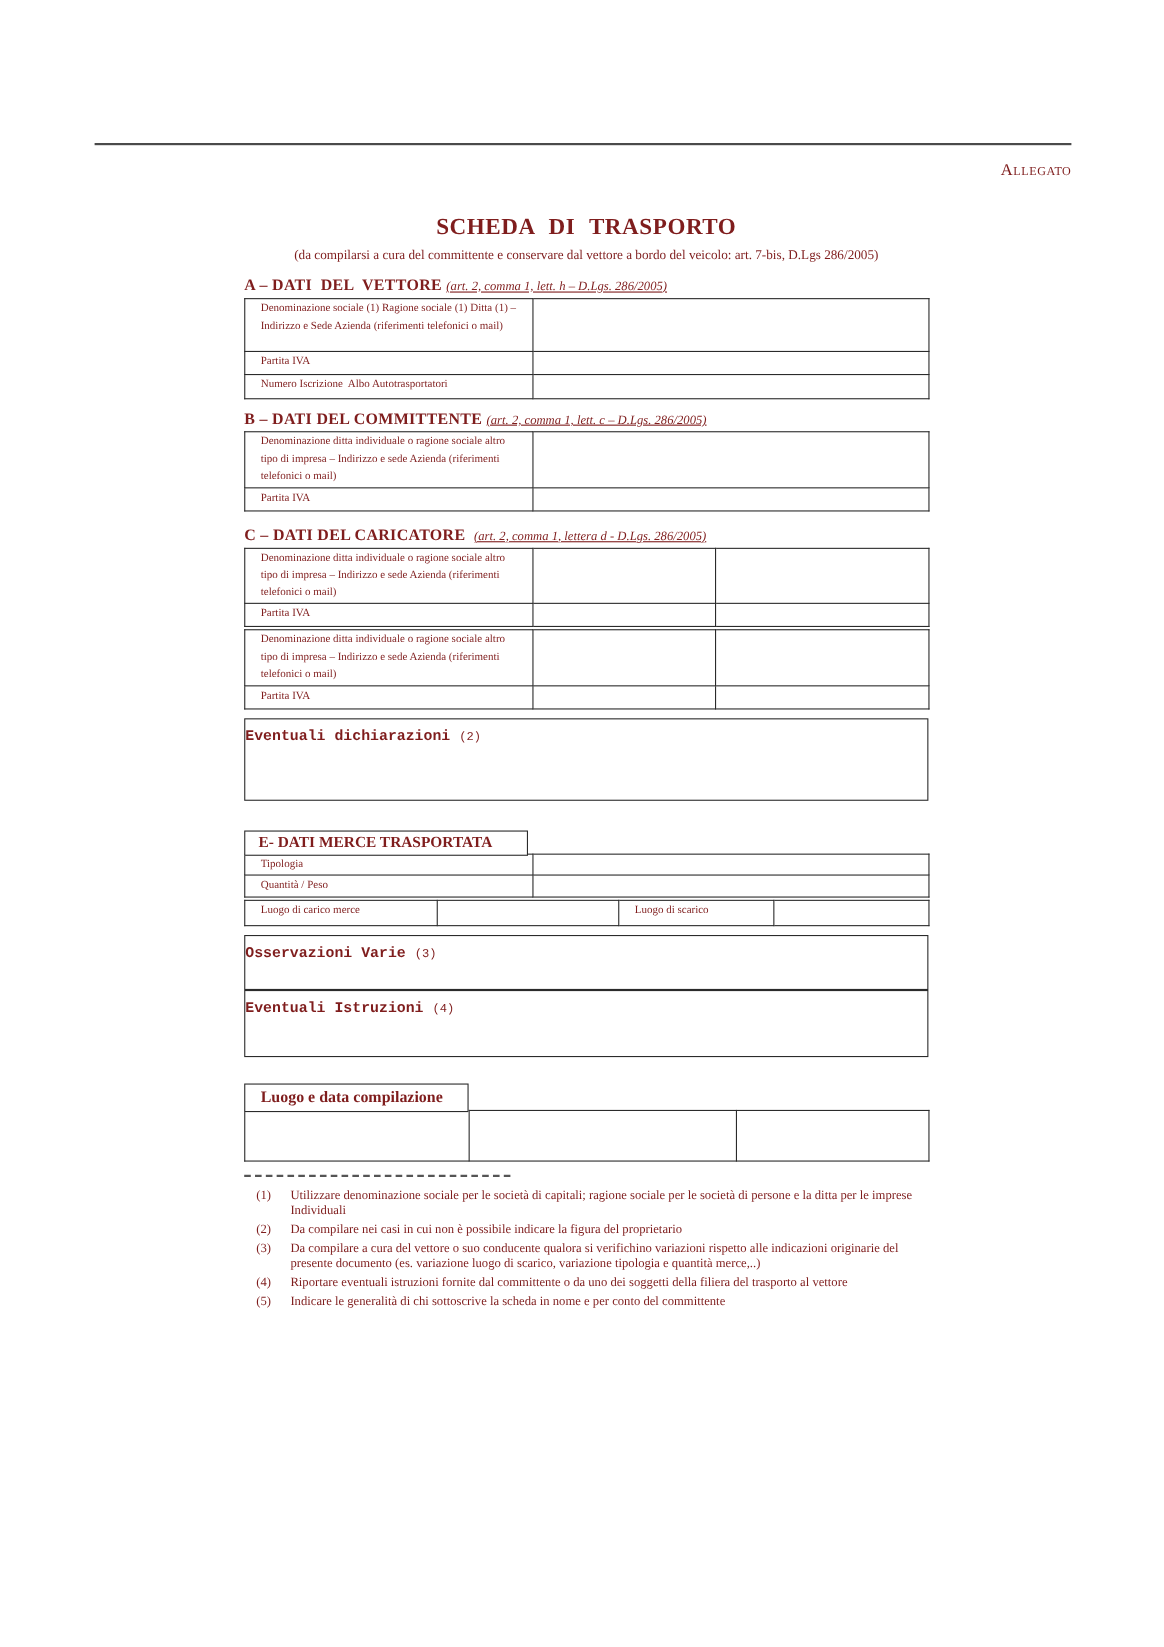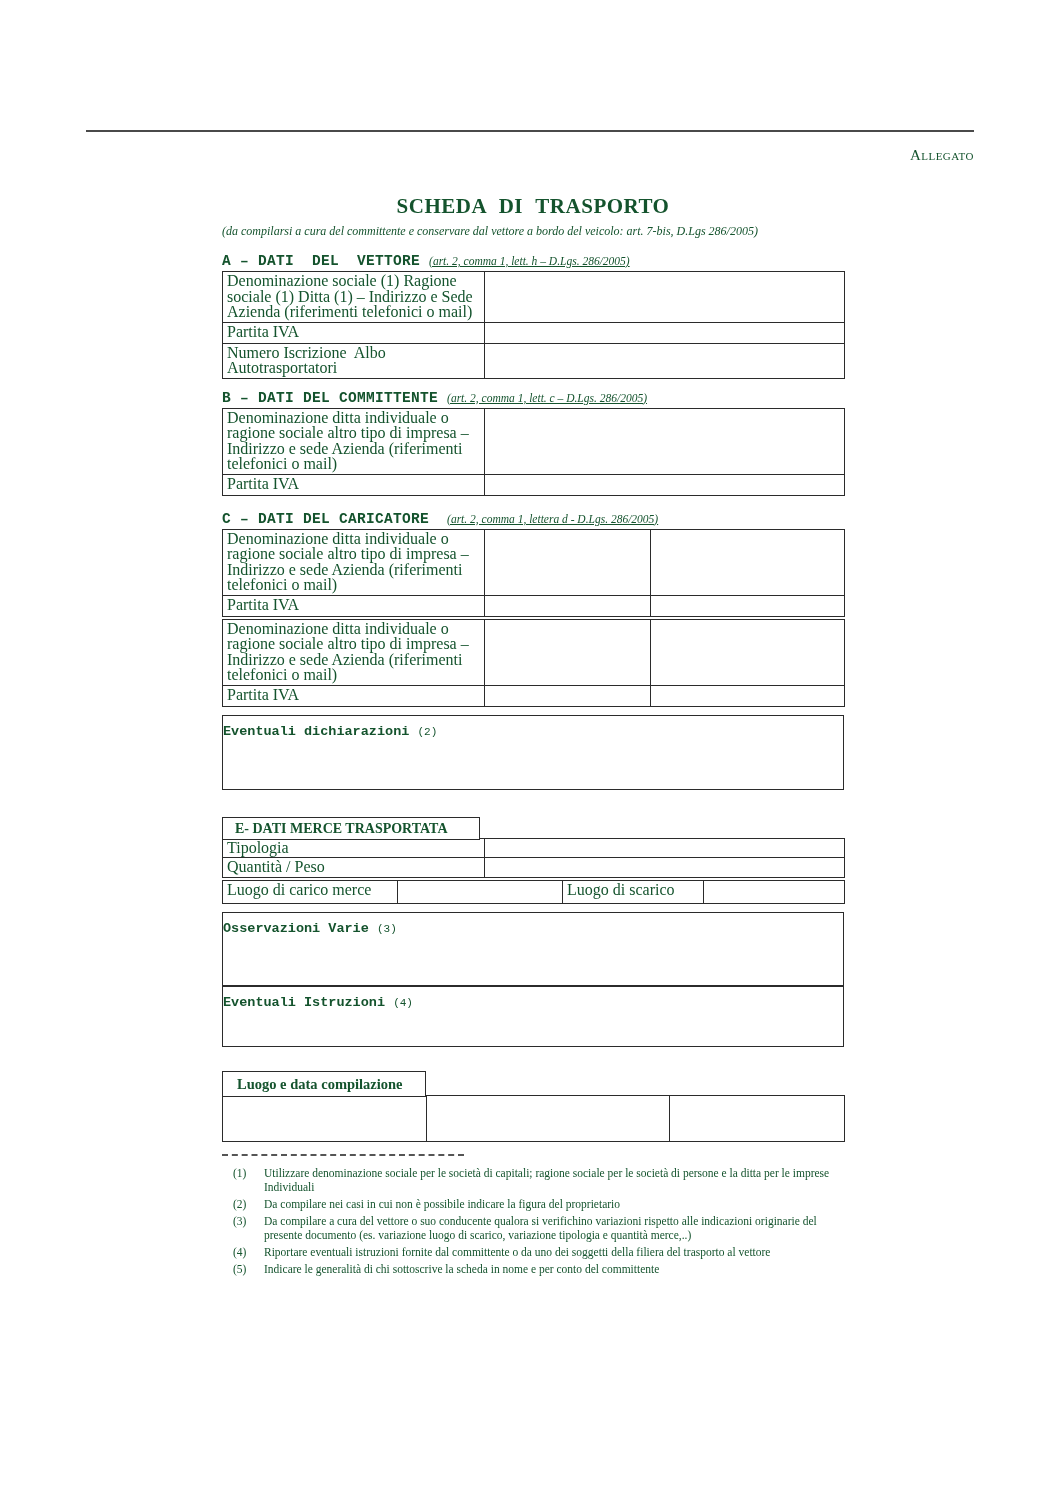--- a/index.html
+++ b/index.html
@@ -1,39 +1,39 @@
 <!DOCTYPE html>
 <html><head>
 <meta charset="utf-8">
 <style>
   html,body{margin:0;padding:0;background:#ffffff;}
   .page{position:relative;width:1058px;height:1497px;background:#fff;
-        font-family:"Liberation Serif", serif;color:#14532d;overflow:hidden;}
+        font-family:"Liberation Serif", serif;color:#7f1d1d;overflow:hidden;}
   .topline{position:absolute;top:130px;left:86px;width:888px;border-top:2px solid #4a4a4a;}
   .allegato{position:absolute;top:147px;right:84px;font-variant:small-caps;
             font-size:15px;letter-spacing:.5px;}
   .content{position:absolute;left:222px;top:0;width:622px;}
   .title{margin-top:193px;text-align:center;font-size:21px;font-weight:bold;
          word-spacing:7px;letter-spacing:.5px;line-height:26px;}
-  .subtitle{margin-top:5px;text-align:left;font-style:italic;font-size:12px;line-height:14px;}
+  .subtitle{margin-top:5px;text-align:center;font-size:12px;line-height:14px;}
   .sec-head{font-size:14.5px;line-height:16px;white-space:pre-wrap;}
-  .sec-head .ttl{font-weight:bold;letter-spacing:.3px;font-family:Liberation Mono, monospace;}
+  .sec-head .ttl{font-weight:bold;letter-spacing:.3px;}
   .sec-head .ref{font-style:italic;font-size:11.5px;text-decoration:underline;}
   .mt-a{margin-top:14px;} .mt-b{margin-top:10px;} .mt-c{margin-top:14px;} .mt-d{margin-top:8px;}
   table.grid{border-collapse:collapse;width:622px;table-layout:fixed;margin-top:2px;}
-  .grid td{border:1.6px solid #2b2b2b;padding:1px 4px 2px;font-size:16px;
+  .grid td{border:1.6px solid #2b2b2b;padding:1px 14px 2px;font-size:10px;
            line-height:15.5px;vertical-align:top;white-space:pre-wrap;}
   td.tall{height:44px;} td.small{height:17px;} td.small2{height:18px;}
   td.erow{height:15px;} td.erow2{height:14px;} td.lrow{height:19px;margin-left:16px;}
   td.clab{height:18px;} td.cempty{height:42px;}
   .bigbox{border:1.6px solid #2b2b2b;box-sizing:border-box;width:622px;padding:6px 0;font-family:Liberation Mono, monospace;}
   .bigbox .bl{font-weight:bold;font-size:13.5px;}
   .bigbox .nref{font-size:11px;}
   .box-dich{margin-top:8px;height:75px;}
-  .box-oss{margin-top:8px;height:74px;}
+  .box-oss{margin-top:8px;height:50px;}
   .box-istr{height:61px;}
   .inline-head{display:inline-block;border:1.6px solid #2b2b2b;box-sizing:border-box;
                position:relative;z-index:2;background:#fff;padding:3px 12px 2px;
                font-weight:bold;font-size:14px;}
   .merce-head{margin-top:27px;margin-bottom:-1.6px;min-width:258px;}
   .comp-head{margin-top:24px;margin-bottom:-1.6px;min-width:204px;font-size:14.5px;padding:4px 14px 3px;}
   .merge-up{margin-top:-1.6px;}
   .dashline{margin-top:12px;width:242px;height:0;border-top:2px dashed #555;}
   .footnotes{margin-top:10px;margin-left:11px;width:640px;font-size:11.5px;line-height:14px;}
   .fn{display:flex;margin-top:3px;}

